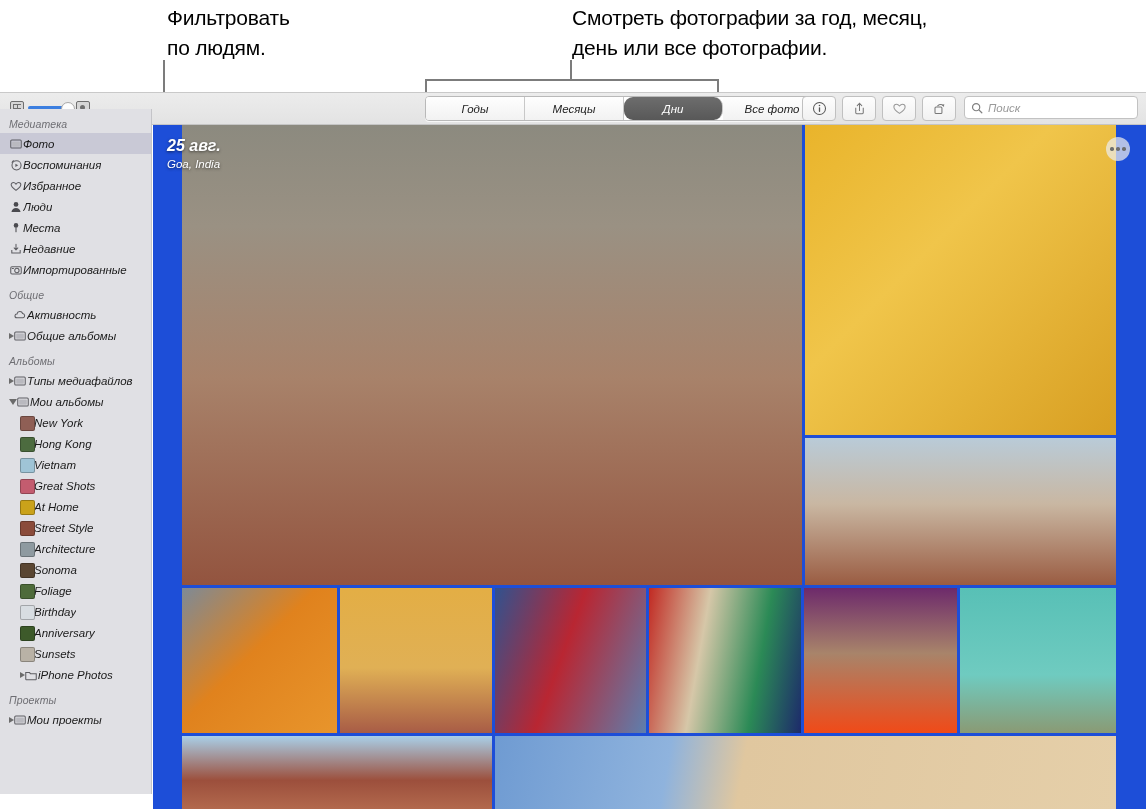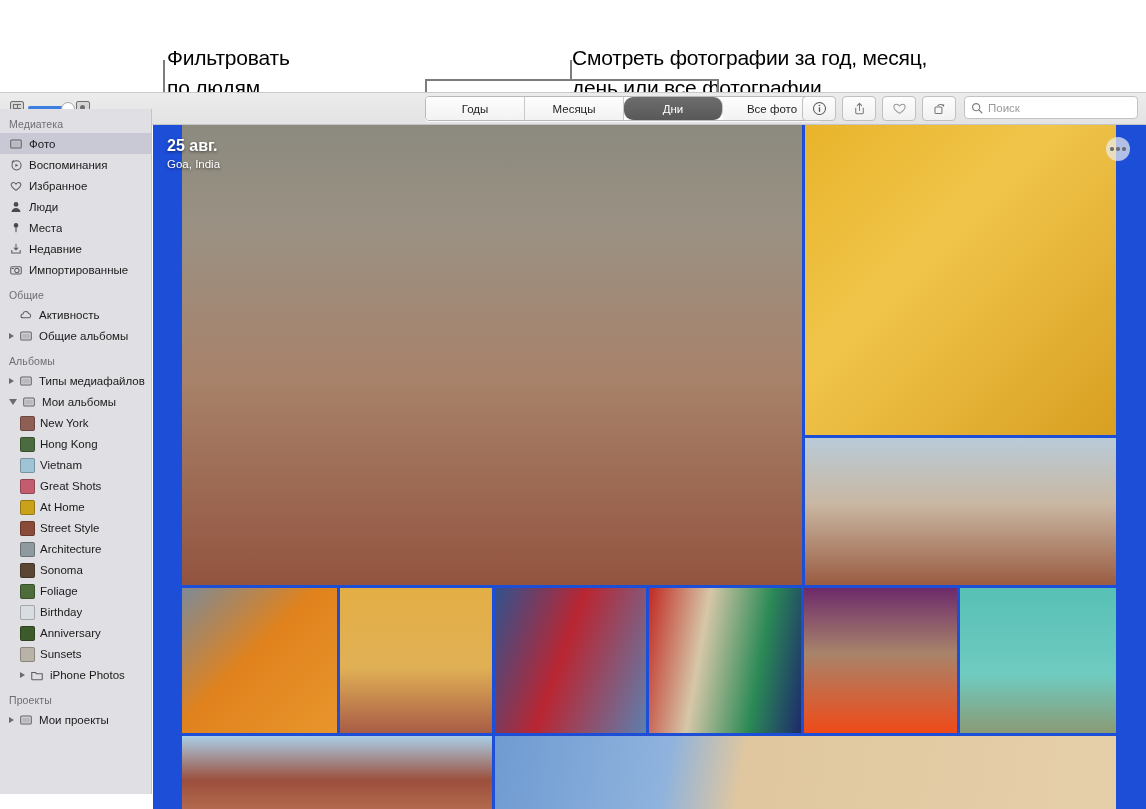--- a/index.html
+++ b/index.html
@@ -12,32 +12,32 @@
   #root { position: relative; width: 1146px; height: 809px; background:#fff; }
 
   
   .callout-text {
     position: absolute;
     font-size: 21px;
     line-height: 30px;
     color: #000;
     white-space: pre-line;
     letter-spacing: -0.2px;
-    margin-top: 40px;
   }
   .leader { position: absolute; background: #7c7c7c; }
 
   
   #window {
     position: absolute;
     left: 0; top: 92px;
     width: 1146px; height: 717px;
     background: #fff;
     border-top: 1px solid #c9c9c9;
     overflow: hidden;
+    font-style: italic;
   }
 
   
   #toolbar {
     position: absolute; left: 0; top: 0;
     width: 1146px; height: 32px;
     background: linear-gradient(to bottom, #ececec, #e3e3e3);
     border-bottom: 1px solid #c5c5c5;
     box-sizing: border-box;
   }
@@ -136,21 +136,21 @@
     font-size: 11.5px;
     overflow: hidden;
   }
   .sb-header {
     color: #6e6e73; font-size: 10.5px;
     padding: 9px 0 3px 9px;
     letter-spacing: .1px;
   }
   .sb-row {
     display: flex; align-items: center;
-    height: 21px; padding-left: 9px; gap: 6px;
+    height: 21px; padding-left: 9px; 
     color: #1a1a1a;
   }
   .sb-row.indent { padding-left: 20px; }
   .sb-row.sel { background: #c9c9d6; }
   .sb-label { white-space: nowrap; overflow: hidden; }
   .disc {
     width: 0; height: 0; flex: 0 0 auto;
     border-left: 5px solid #6b6b6b;
     border-top: 3.5px solid transparent;
     border-bottom: 3.5px solid transparent;

